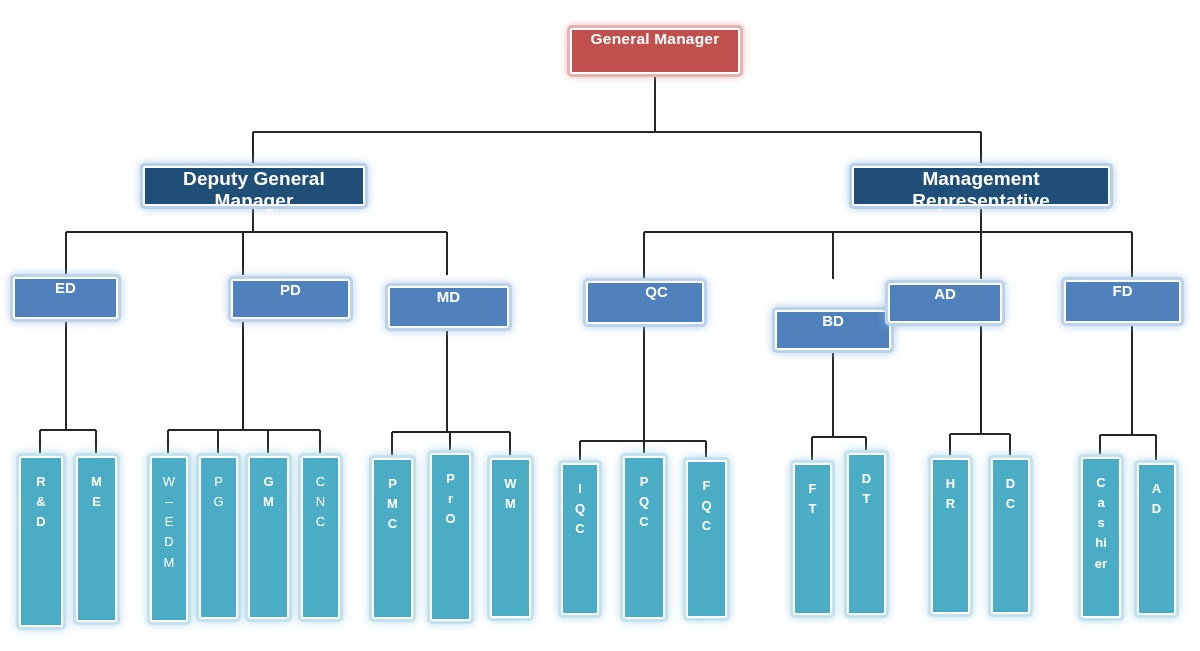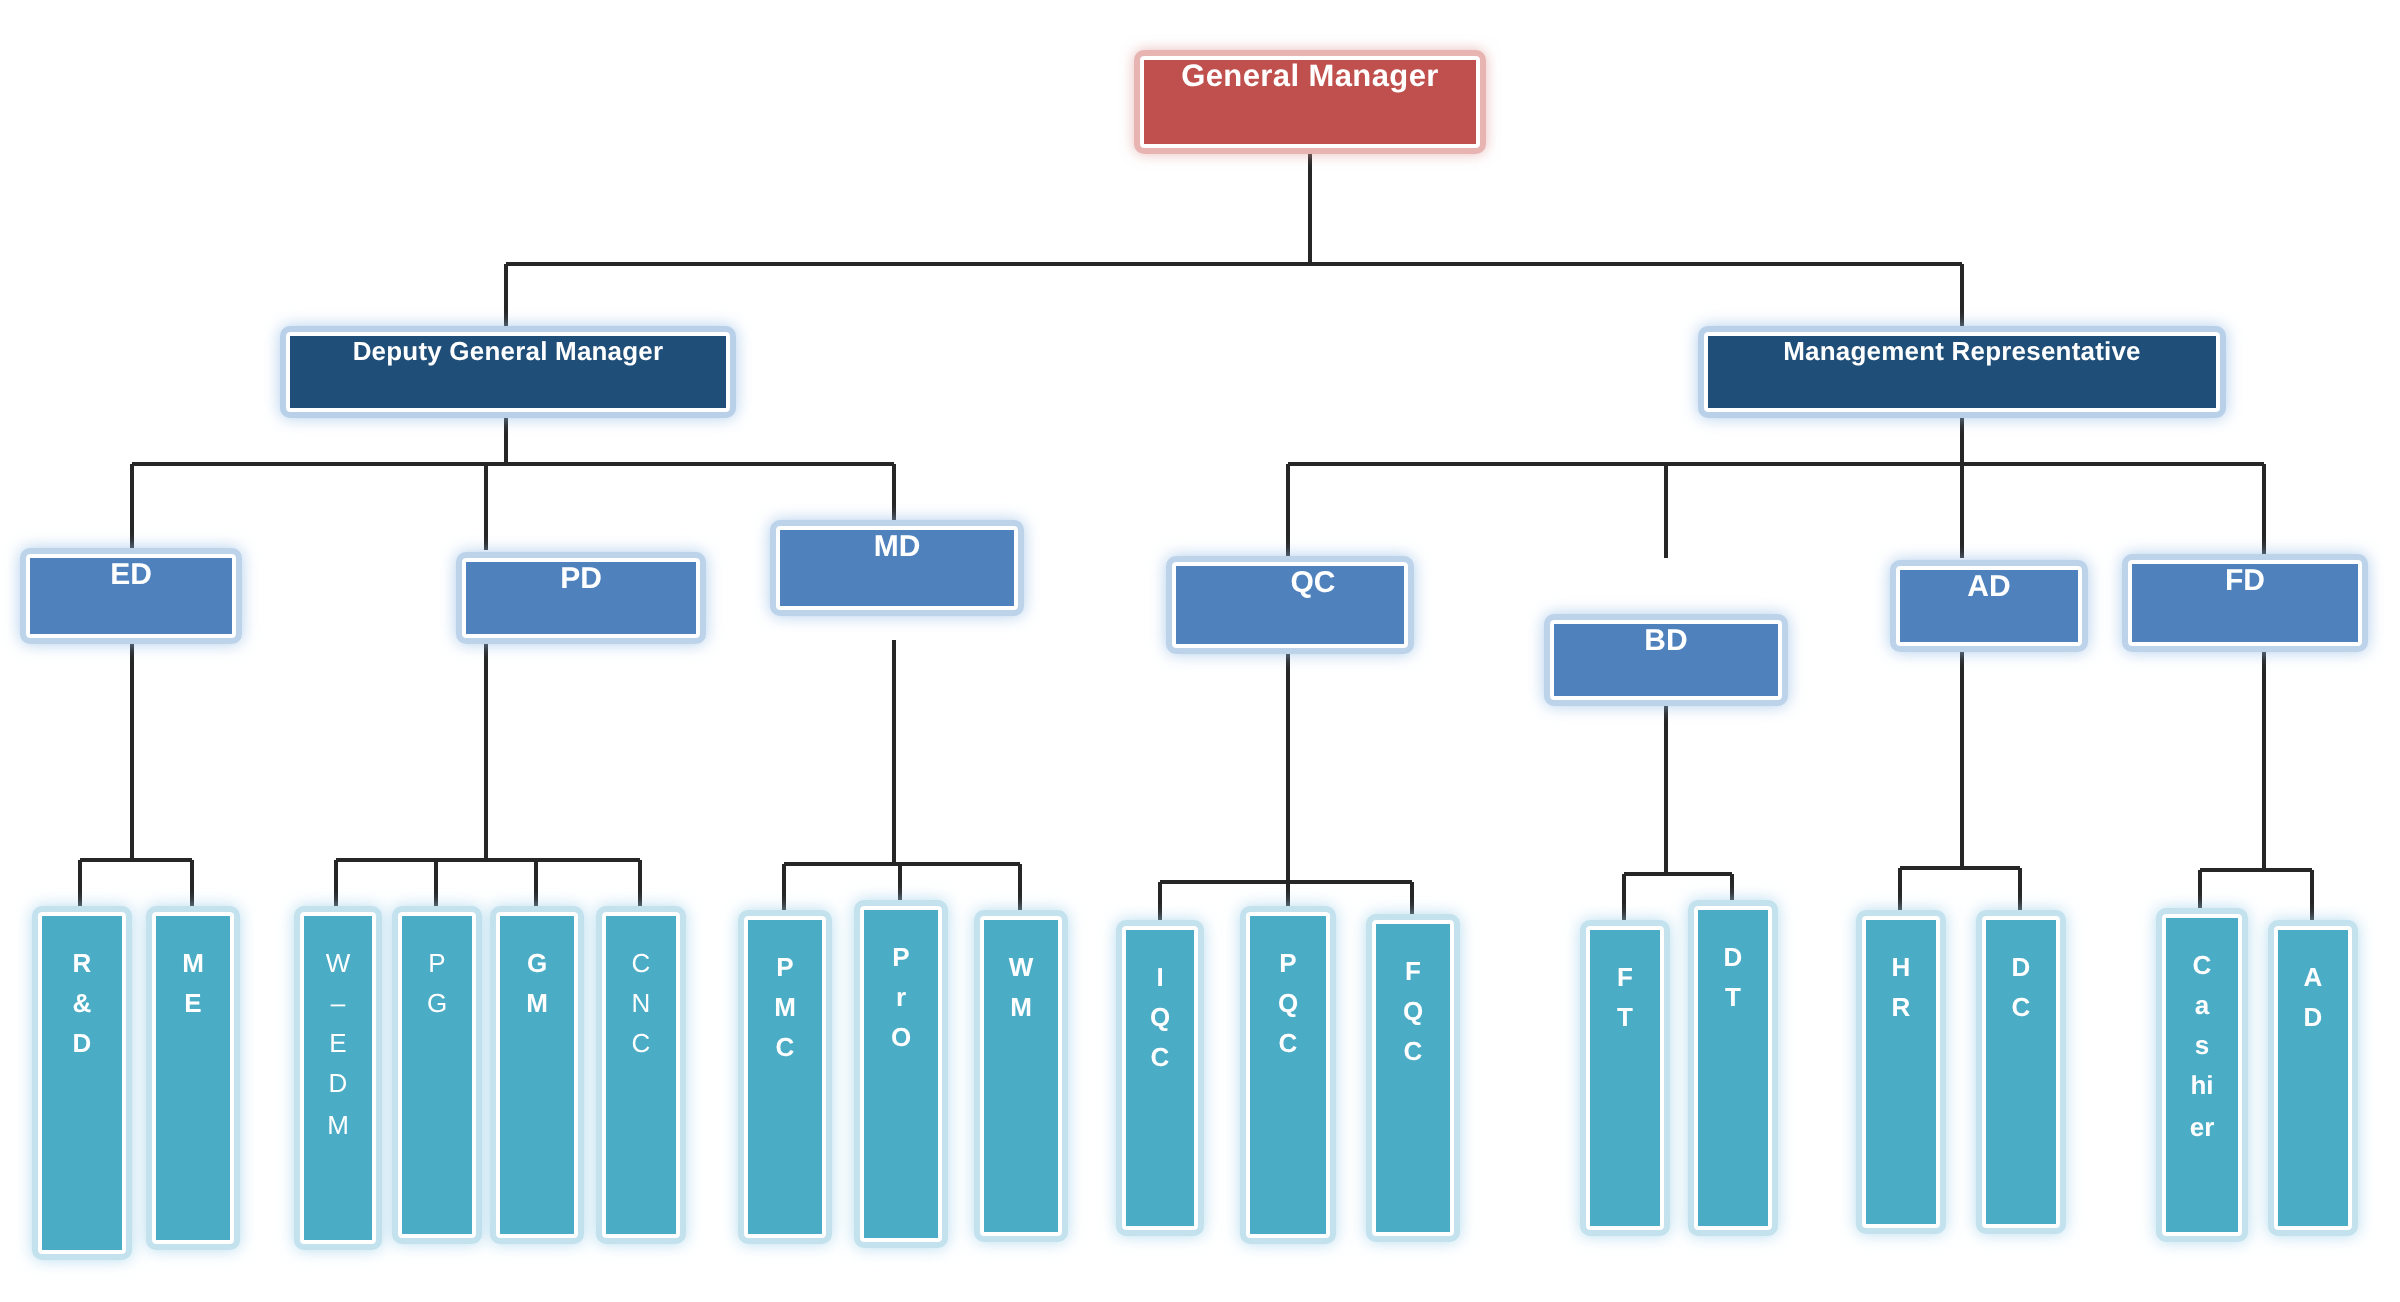--- a/index.html
+++ b/index.html
@@ -47,21 +47,21 @@
     letter-spacing: .2px;
     box-shadow: 0 0 7px 3px rgba(224,160,158,.70);
   }
 
   
   .node.lvl2 {
     background: #1f4e79;
     border: 2px solid #ffffff;
     outline: 3px solid #b8d0e8;
     border-radius: 2px;
-    font-size: 13px;
+    font-size: 19px;
     letter-spacing: .1px;
     box-shadow: 0 0 8px 3px rgba(150,190,230,.75);
   }
 
   
   .node.lvl3 {
     background: #4f81bd;
     border: 2px solid #ffffff;
     outline: 3px solid #bcd3ea;
     border-radius: 2px;
@@ -173,33 +173,33 @@
   </div>
 
   <div class="node lvl3" style="left:13px; top:277px; width:105px; height:42px;">
     <span>ED</span>
   </div>
 
   <div class="node lvl3" style="left:184px; top:279px; width:119px; height:40px;margin-left:47px;">
     <span>PD</span>
   </div>
 
-  <div class="node lvl3" style="left:388px; top:263px; width:121px; height:42px;">
+  <div class="node lvl3" style="left:388px; top:286px; width:121px; height:42px;">
     <span>MD</span>
   </div>
 
   <div class="node lvl3" style="left:586px; top:281px; width:118px; height:43px;padding-left:23px;">
     <span>QC</span>
   </div>
 
   <div class="node lvl3" style="left:775px; top:282px; width:116px; height:40px;margin-top:28px;">
     <span>BD</span>
   </div>
 
-  <div class="node lvl3" style="left:948px; top:283px; width:93px; height:40px;">
+  <div class="node lvl3" style="left:888px; top:283px; width:114px; height:40px;">
     <span>AD</span>
   </div>
 
   <div class="node lvl3" style="left:1064px; top:280px; width:117px; height:43px;">
     <span>FD</span>
   </div>
 
   <div class="node lvl4" style="left:19px; top:456px; width:44px; height:171px;">
     <div class="vstack">
         <span>R</span>

